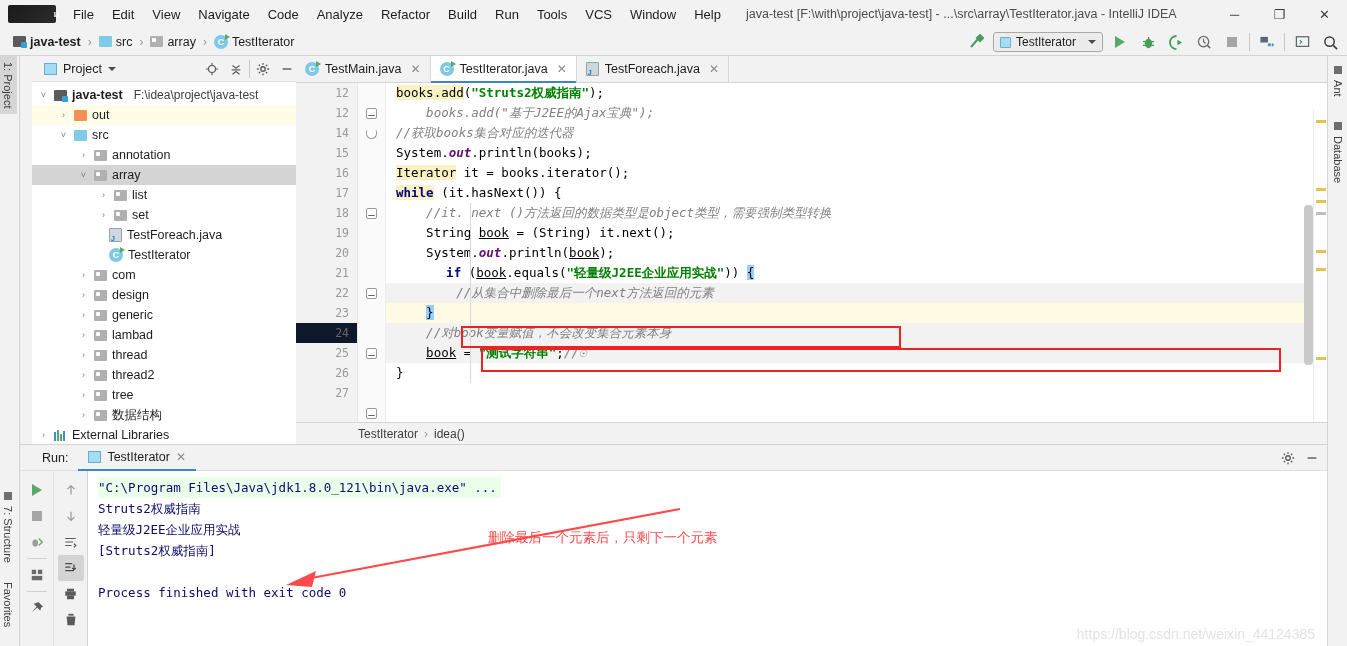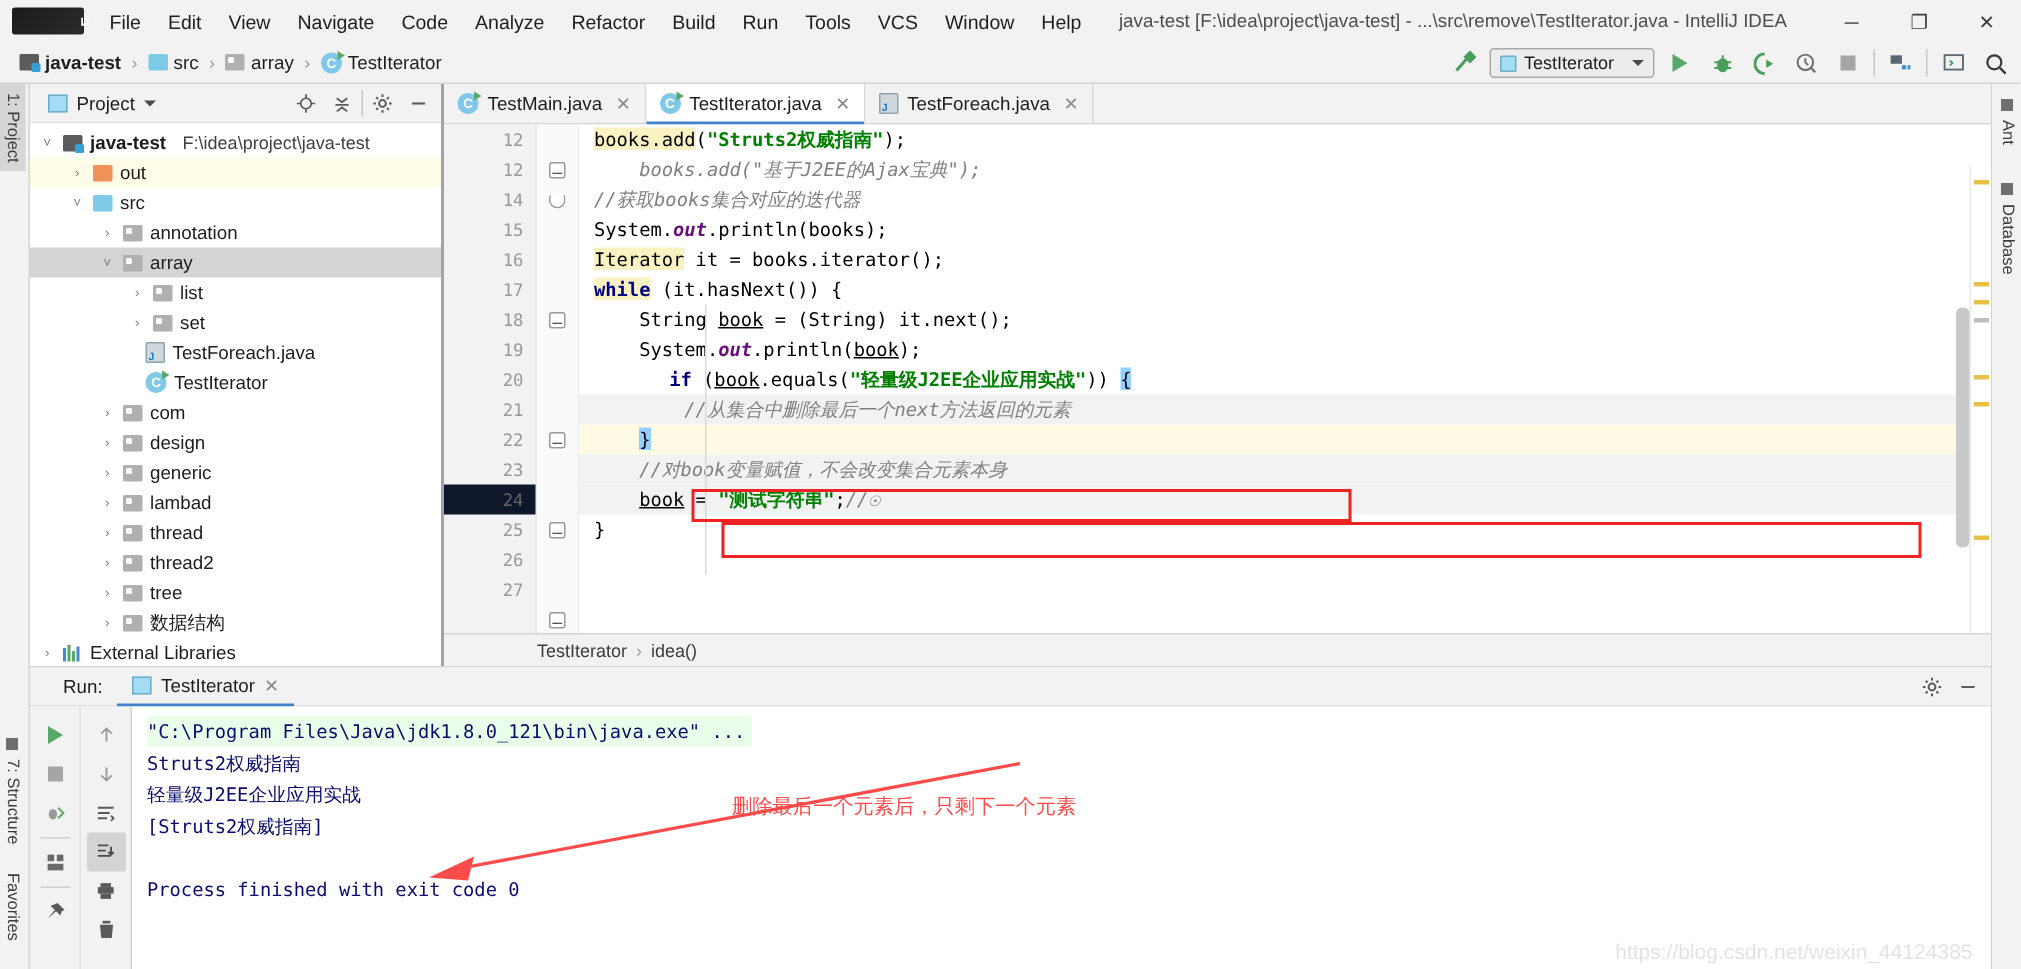--- a/index.html
+++ b/index.html
@@ -95,22 +95,22 @@
 
   
   .right-rail {
     position:absolute;right:0;top:56px;width:20px;height:590px;background:#f2f2f2;
     border-left:1px solid #d4d4d4;
   }
   .right-rail .vtab { left:auto; right:0; }
 
   
   .project-panel {
-    position:absolute;left:20px;top:56px;width:276px;height:388px;background:#fff;
-    border-right:2px solid #a3a3a3;
+    position:absolute;left:32px;top:56px;width:276px;height:388px;background:#fff;
+    border-right:6px solid #a3a3a3;
   }
   .panel-header {
     height:26px;background:#f2f2f2;display:flex;align-items:center;
     border-bottom:1px solid #e0e0e0;padding:0 4px;
   }
   .panel-title { display:flex;align-items:center;gap:6px;font-size:12.5px;padding-left:8px;}
   .panel-title .sqicon{width:13px;height:12px;background:#a4dcf5;border:1px solid #6aaec9;}
   .caret-dn { width:0;height:0;border-top:4px solid #4a4a4a;border-left:4px solid transparent;border-right:4px solid transparent;}
   .panel-header-tools { margin-left:auto; display:flex; align-items:center; gap:2px; }
   .ph-btn { width:22px;height:22px;display:flex;align-items:center;justify-content:center;color:#5a5a5a;font-size:12px;}
@@ -275,21 +275,21 @@
       <div class="menu-item">Code</div>
       <div class="menu-item">Analyze</div>
       <div class="menu-item">Refactor</div>
       <div class="menu-item">Build</div>
       <div class="menu-item">Run</div>
       <div class="menu-item">Tools</div>
       <div class="menu-item">VCS</div>
       <div class="menu-item">Window</div>
       <div class="menu-item">Help</div>
     </div>
-    <div class="title-text">java-test [F:\idea\project\java-test] - ...\src\remove\TestIterator.java - IntelliJ IDEA</div>
+    <div class="title-text">java-test [F:\with\project\java-test] - ...\src\array\TestIterator.java - IntelliJ IDEA</div>
     <div class="win-ctrls">
       <div class="win-btn">─</div>
       <div class="win-btn">❐</div>
       <div class="win-btn close">✕</div>
     </div>
   </div>
 
   <div class="navbar">
     <div class="crumbs">
       <div class="crumb bold">
@@ -594,20 +594,21 @@
       <div class="code-col">
 
         <div class="indent-guide" style="left:84px; top:120px; height:180px;"></div>
 
         <div class="codeline"><span class="hl">books.add</span><span>(</span><span class="s">"Struts2权威指南"</span><span>);</span></div>
         <div class="codeline"><span class="c">    books.add("基于J2EE的Ajax宝典");</span></div>
         <div class="codeline"><span class="c">//获取books集合对应的迭代器</span></div>
         <div class="codeline"><span>System.</span><span class="f">out</span><span>.println(books);</span></div>
         <div class="codeline"><span class="hl">Iterator</span><span> it = books.iterator();</span></div>
         <div class="codeline"><span class="kh">while</span><span> (it.hasNext()) {</span></div>
+        <div class="codeline"><span class="c">    //it. next ()方法返回的数据类型是object类型，需要强制类型转换</span></div>
         <div class="codeline"><span>    String </span><span class="fld">book</span><span> = (String) it.next();</span></div>
         <div class="codeline"><span>    System.</span><span class="f">out</span><span>.println(</span><span class="fld">book</span><span>);</span></div>
         <div class="codeline"><span>    </span><span class="k">if</span><span> (</span><span class="fld">book</span><span>.equals(</span><span class="s">"轻量级J2EE企业应用实战"</span><span>)) </span><span class="brace-hl">{</span></div>
         <div class="codeline shaded"><span class="c">        //从集合中删除最后一个next方法返回的元素</span></div>
         <div class="codeline cur"><span>    </span><span class="brace-hl">}</span></div>
         <div class="codeline shaded"><span class="c">    //对book变量赋值，不会改变集合元素本身</span></div>
         <div class="codeline shaded"><span>    </span><span class="fld">book</span><span> = </span><span class="s">"测试字符串"</span><span>;</span><span class="c">//☉</span></div>
         <div class="codeline"><span>}</span></div>
 
         <div class="red-box" style="left:75px; top:243px; width:440px; height:22px;"></div>

